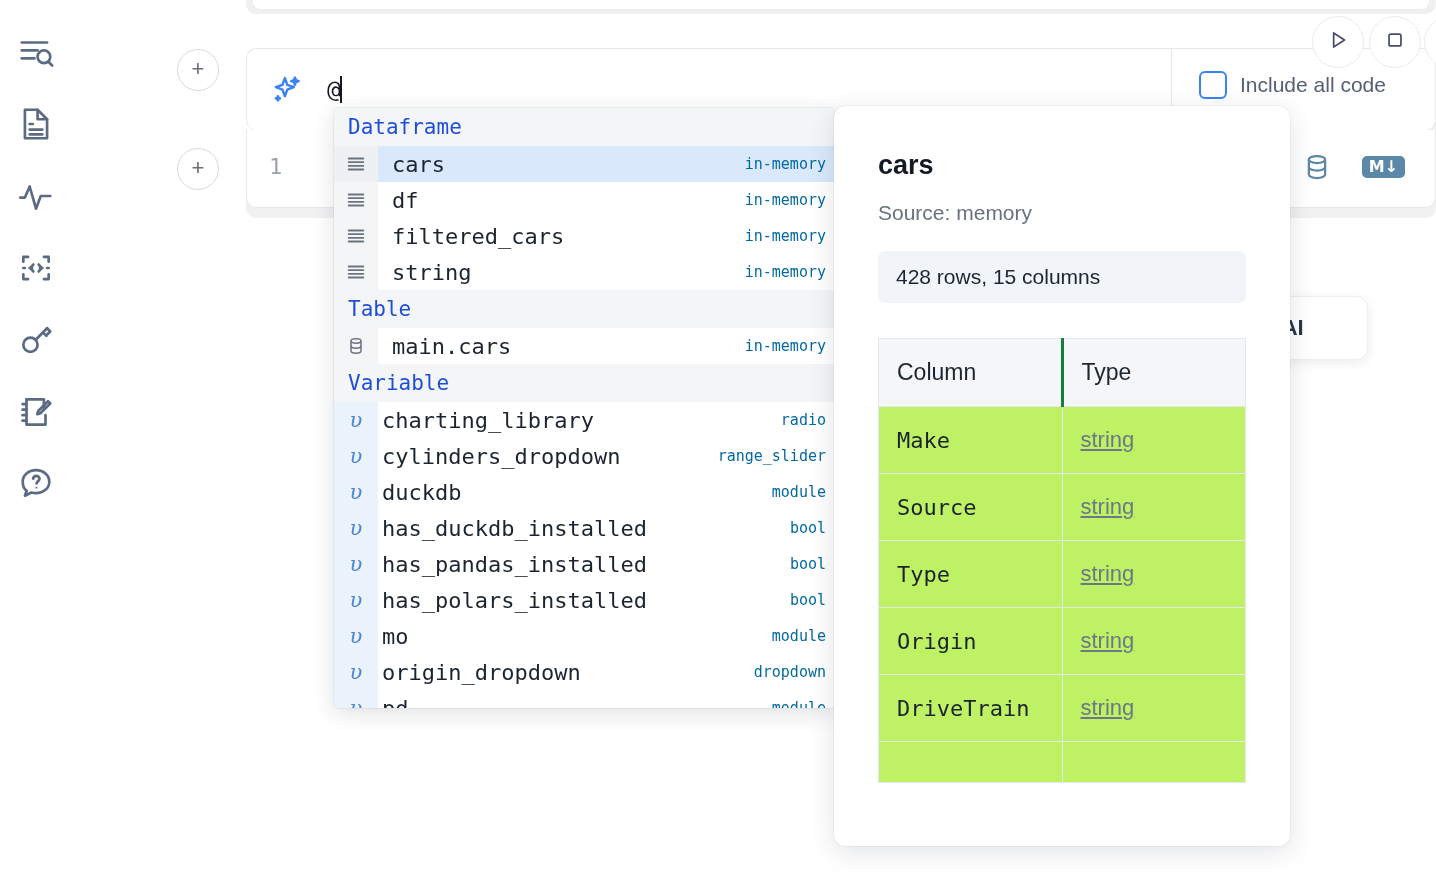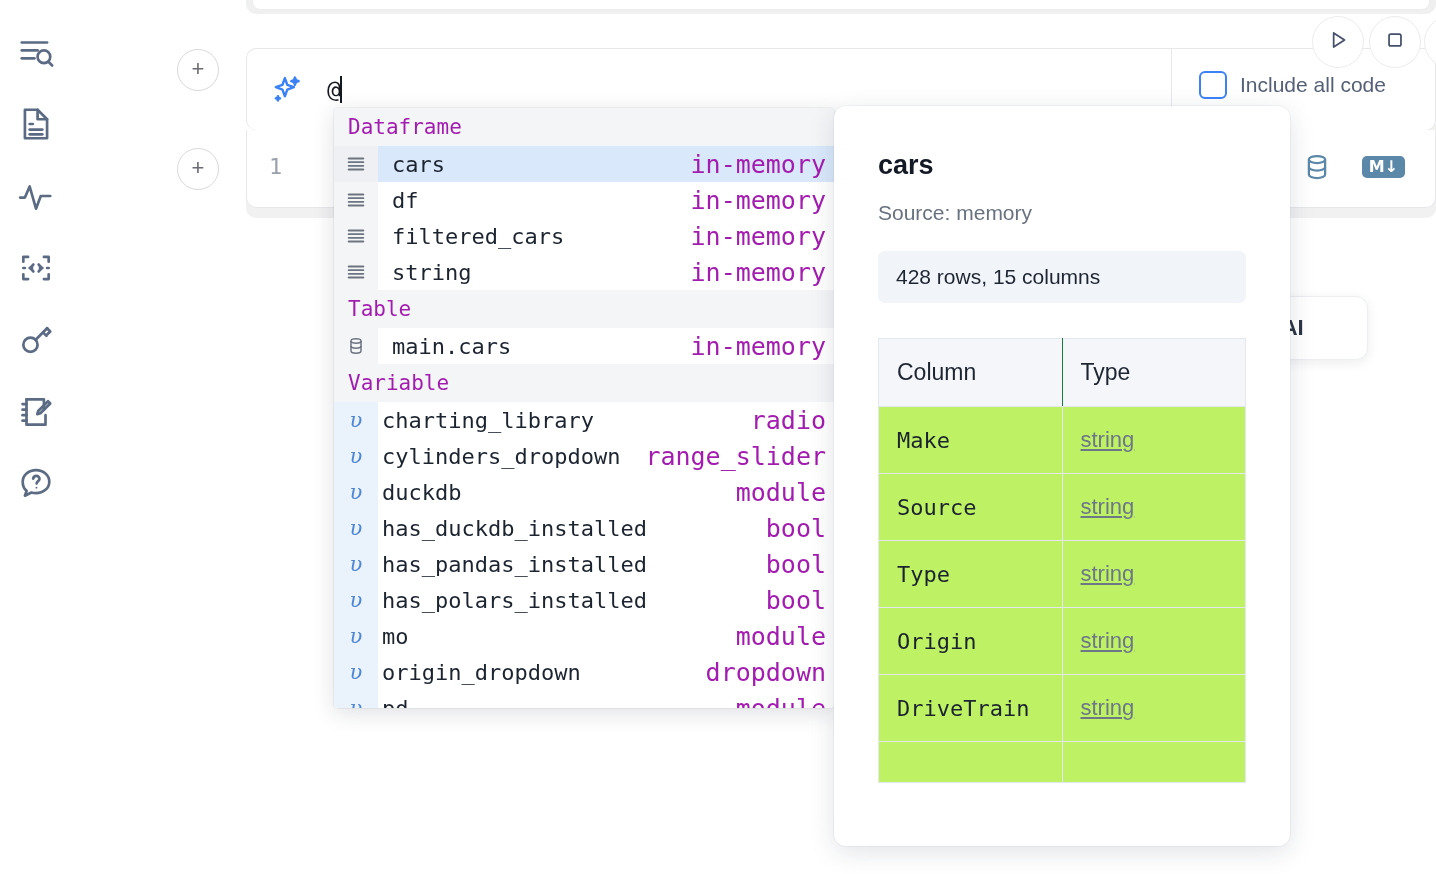--- a/index.html
+++ b/index.html
@@ -232,21 +232,21 @@
     width: 500px; height: 600px;
     background: #ffffff;
     border-radius: 4px;
     box-shadow: 0 5px 22px rgba(25,35,60,0.14), 0 0 0 1px rgba(25,35,60,0.05);
     overflow: hidden;
     z-index: 20;
     font-family: "DejaVu Sans Mono", "Liberation Mono", monospace;
   }
   .ac-section {
     background: #f4f5f7;
-    color: #a21caf;
+    color: #1d4ed8;
     font-size: 21px;
     padding: 7px 0 7px 14px;
     letter-spacing: 0px;
   }
   .ac-row {
     display: flex;
     align-items: center;
     height: 36px;
     background: #ffffff;
     cursor: pointer;
@@ -270,22 +270,22 @@
     justify-content: space-between;
     padding: 0 8px 0 14px;
     overflow: hidden;
   }
   .ac-name {
     font-size: 22px;
     color: #1c2430;
     white-space: nowrap;
   }
   .ac-meta {
-    font-size: 25px;
-    color: #a21caf;
+    font-size: 15px;
+    color: #0369a1;
     white-space: nowrap;
     margin-left: 14px;
   }
   .ac-row.var .gutter {
     background: #eaf2fc;
     color: #4f86d6;
     font-family: "DejaVu Serif", serif;
     font-style: italic;
     font-size: 21px;
   }
@@ -329,21 +329,21 @@
     border: 1px solid #e3e8ef;
     table-layout: fixed;
   }
   .doc-table th {
     background: #f4f6f9;
     text-align: left;
     font-weight: normal;
     font-size: 23px;
     color: #1d2531;
     padding: 20px 18px;
-    border-right: 1px solid #15803d;
+    border-right: 3px solid #15803d;
     border-bottom: 1px solid #e3e8ef;
     font-family: "Liberation Sans", sans-serif;
   }
   .doc-table th:last-child { border-right: none; }
   .doc-table td {
     padding: 20px 18px;
     border-right: 1px solid #e3e8ef;
     border-bottom: 1px solid #e3e8ef;
     font-size: 22px;
     background: #bef264;

